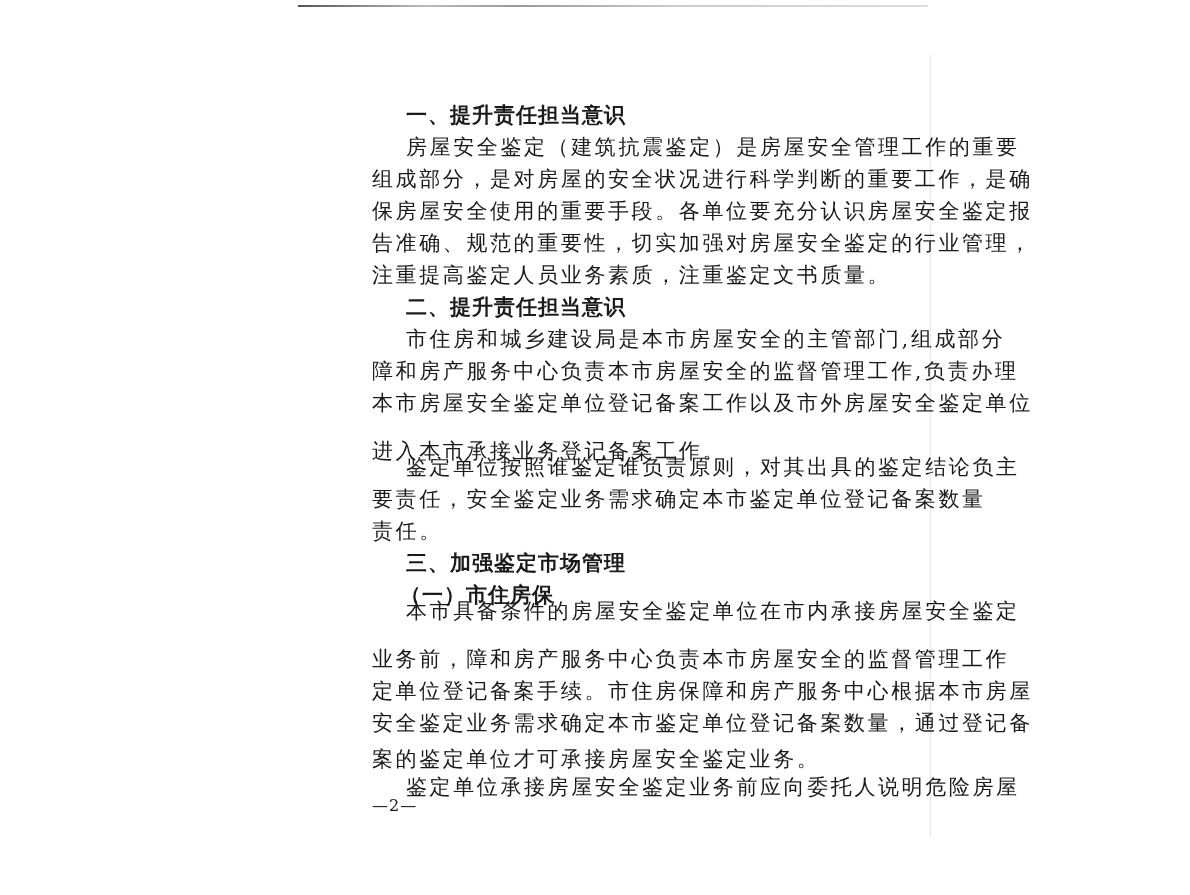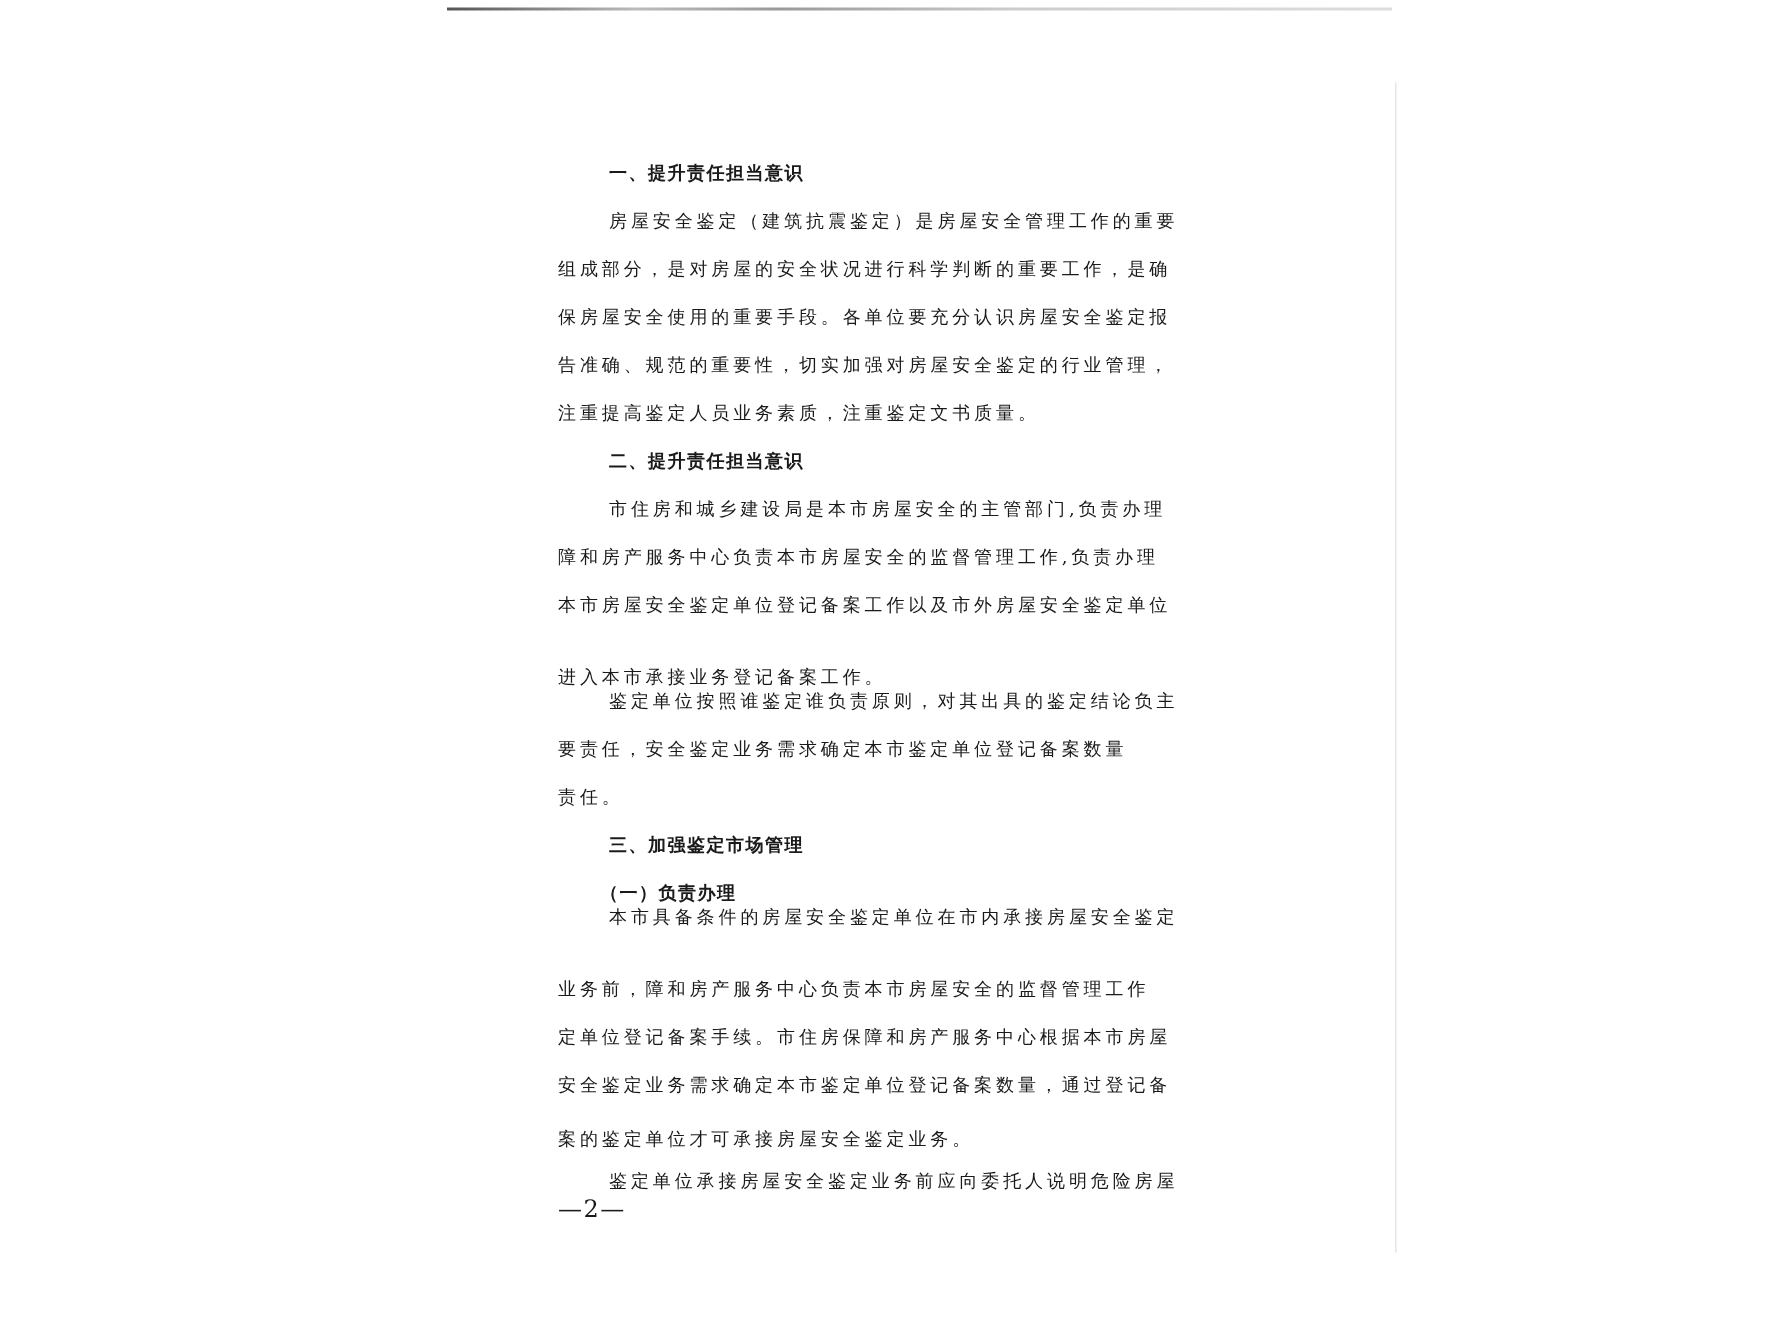--- a/index.html
+++ b/index.html
@@ -2,49 +2,49 @@
 <html><head>
 <meta charset="utf-8">
 <style>
   html, body { margin:0; padding:0; }
   body { width:1190px; height:895px; background:#ffffff; position:relative; overflow:hidden;
          font-family: "DejaVu Serif", "Liberation Serif", serif; color:#1a1a1a; }
   .scan-top-line { position:absolute; left:298px; top:5px; width:630px; height:2px;
          background:linear-gradient(to right,#555 0%,#bbb 20%,#999 35%,#ccc 60%,#ddd 100%); }
   .scan-right-edge { position:absolute; left:930px; top:55px; width:1px; height:780px; background:#e6e6e6; }
   .page { position:absolute; left:372px; top:100px; width:482px; }
-  .line { position:absolute; left:0; white-space:nowrap; font-size:12px; line-height:30px;
+  .line { position:absolute; left:0; white-space:nowrap; font-size:21px; line-height:30px;
           letter-spacing:2.6px; }
   .heading { font-family: "DejaVu Sans", "Liberation Sans", sans-serif; font-weight:bold; letter-spacing:1px; }
   .indent { left:34px; }
   .page-number { position:absolute; left:372px; top:796px; font-size:16px; letter-spacing:1px; }
 </style>
 </head>
 <body>
 
 <div class="scan-top-line"></div>
 <div class="scan-right-edge"></div>
 
 <div class="page">
   <div class="line heading indent" style="top:0px">一、提升责任担当意识</div>
   <div class="line indent" style="top:32px">房屋安全鉴定（建筑抗震鉴定）是房屋安全管理工作的重要</div>
   <div class="line" style="top:64px">组成部分，是对房屋的安全状况进行科学判断的重要工作，是确</div>
   <div class="line" style="top:96px">保房屋安全使用的重要手段。各单位要充分认识房屋安全鉴定报</div>
   <div class="line" style="top:128px">告准确、规范的重要性，切实加强对房屋安全鉴定的行业管理，</div>
   <div class="line" style="top:160px">注重提高鉴定人员业务素质，注重鉴定文书质量。</div>
   <div class="line heading indent" style="top:192px">二、提升责任担当意识</div>
-  <div class="line indent" style="top:224px">市住房和城乡建设局是本市房屋安全的主管部门,负责办理</div>
+  <div class="line indent" style="top:224px">市住房和城乡建设局是本市房屋安全的主管部门,组成部分</div>
   <div class="line" style="top:256px">障和房产服务中心负责本市房屋安全的监督管理工作,负责办理</div>
   <div class="line" style="top:288px">本市房屋安全鉴定单位登记备案工作以及市外房屋安全鉴定单位</div>
   <div class="line" style="top:336px">进入本市承接业务登记备案工作。</div>
   <div class="line indent" style="top:352px">鉴定单位按照谁鉴定谁负责原则，对其出具的鉴定结论负主</div>
   <div class="line" style="top:384px">要责任，安全鉴定业务需求确定本市鉴定单位登记备案数量</div>
   <div class="line" style="top:416px">责任。</div>
   <div class="line heading indent" style="top:448px">三、加强鉴定市场管理</div>
-  <div class="line heading" style="top:480px; left:28px">（一）负责办理</div>
+  <div class="line heading" style="top:480px; left:28px">（一）市住房保</div>
   <div class="line indent" style="top:496px">本市具备条件的房屋安全鉴定单位在市内承接房屋安全鉴定</div>
   <div class="line" style="top:544px">业务前，障和房产服务中心负责本市房屋安全的监督管理工作</div>
   <div class="line" style="top:576px">定单位登记备案手续。市住房保障和房产服务中心根据本市房屋</div>
   <div class="line" style="top:608px">安全鉴定业务需求确定本市鉴定单位登记备案数量，通过登记备</div>
   <div class="line" style="top:644px">案的鉴定单位才可承接房屋安全鉴定业务。</div>
   <div class="line indent" style="top:672px">鉴定单位承接房屋安全鉴定业务前应向委托人说明危险房屋</div>
 </div>
 
 <div class="page-number">—2—</div>
 

